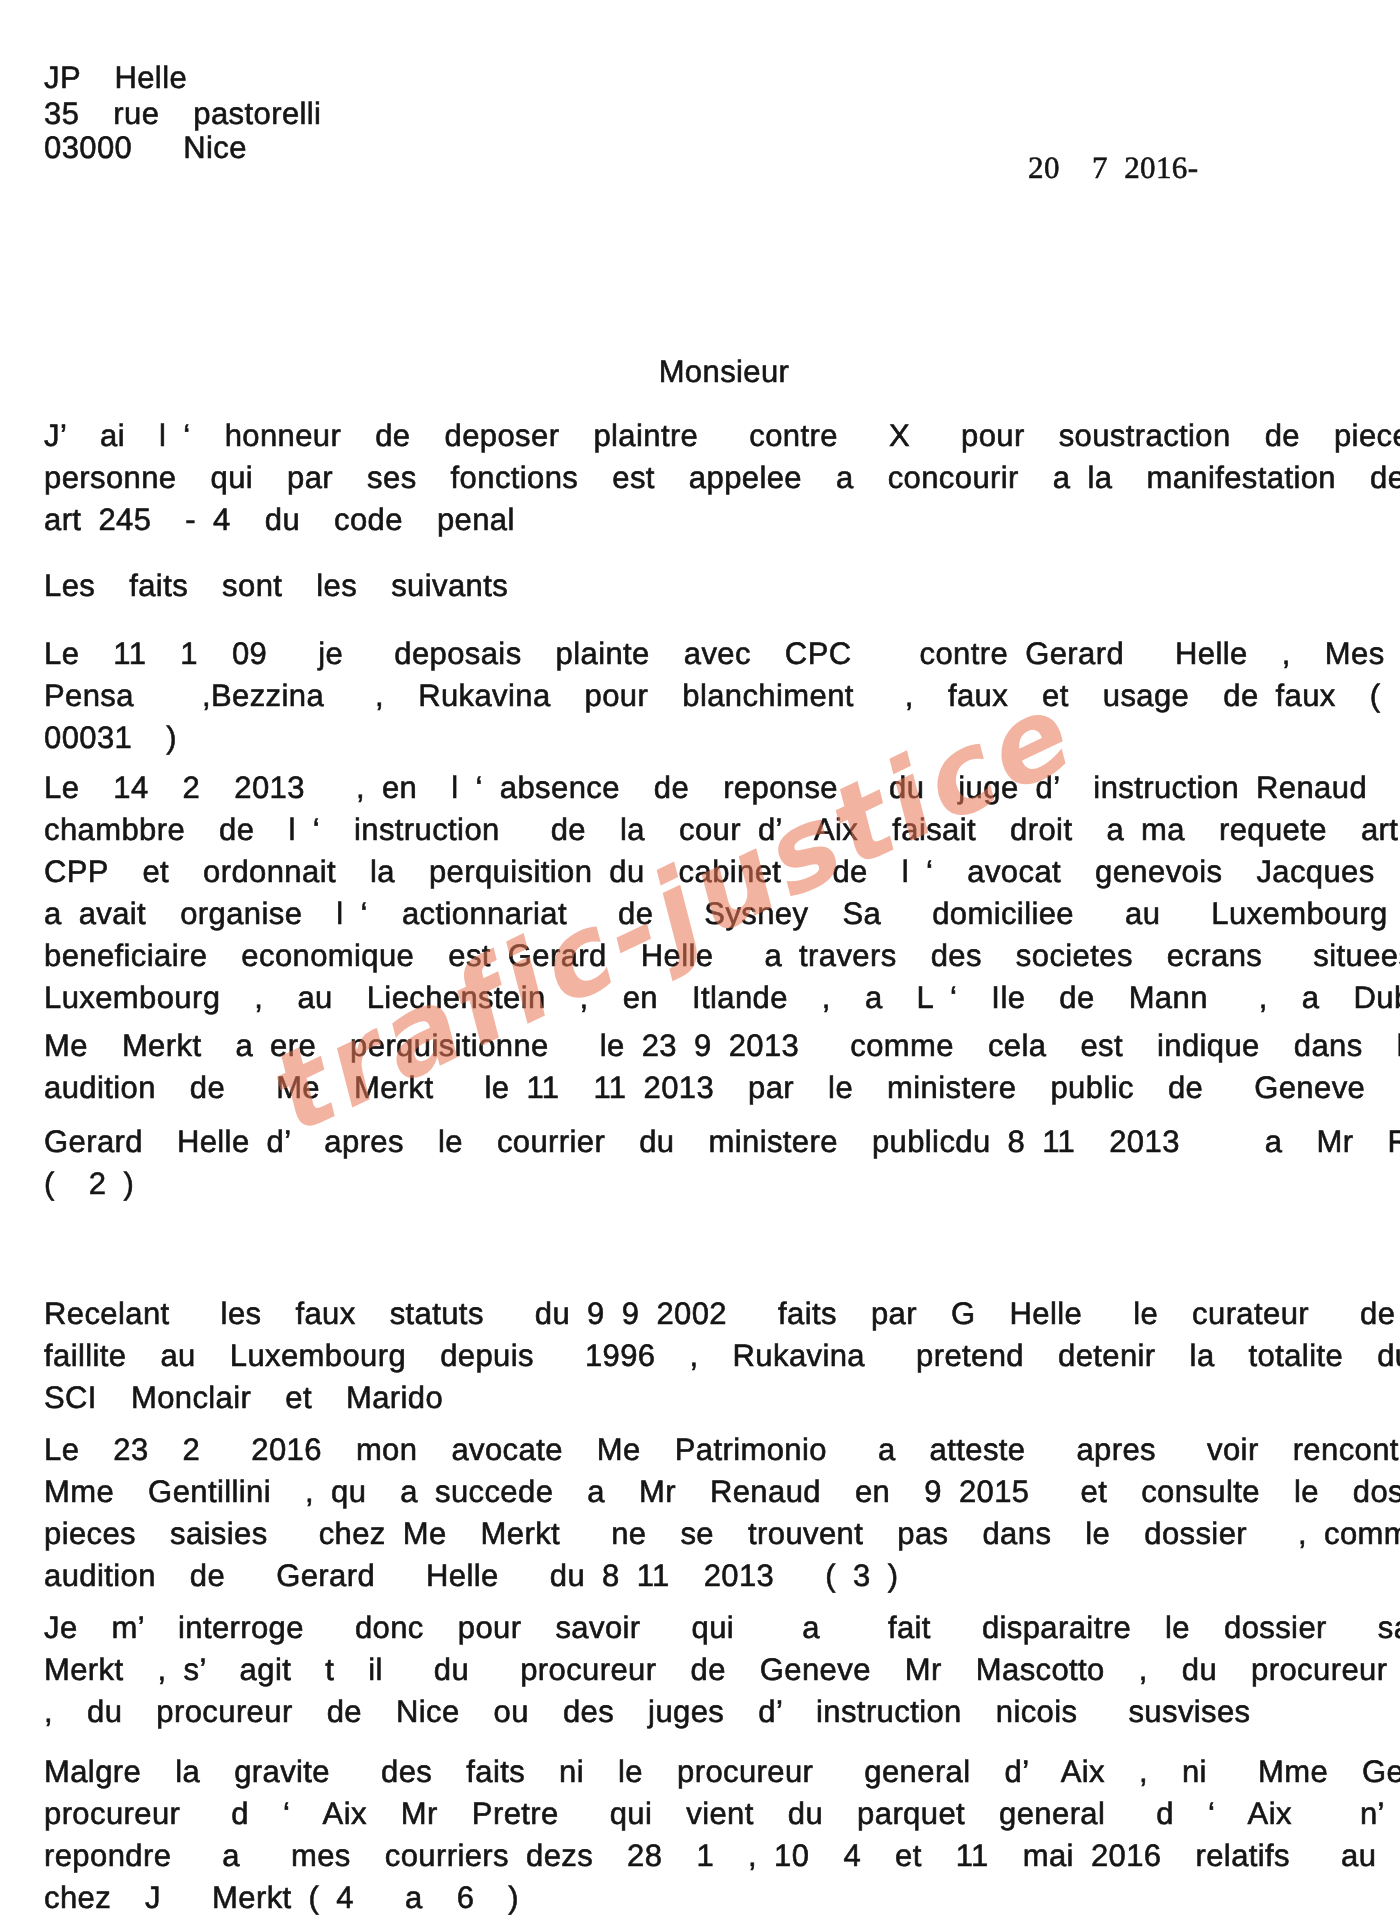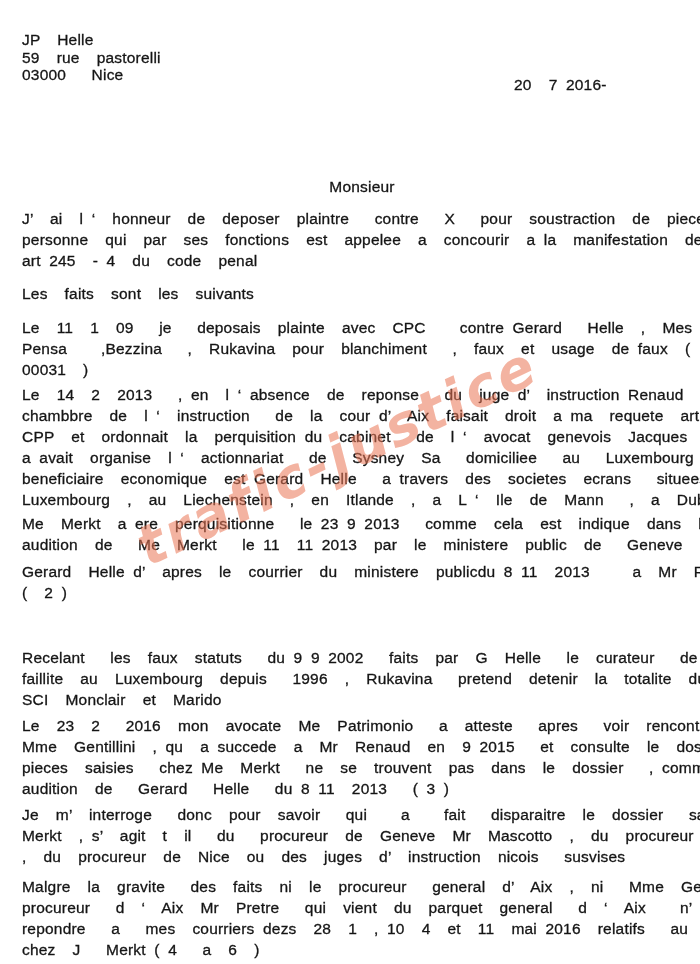--- a/index.html
+++ b/index.html
@@ -44,23 +44,23 @@
     letter-spacing: 3px;
     white-space: nowrap;
     pointer-events: none;
   }
 </style>
 </head>
 <body>
 
 <div class="page">
 
-  <div class="abs scan-text sender" style="top: 31px; left: 22px;"><div>JP  Helle</div><div>59  rue  pastorelli</div><div>03000   Nice</div></div>
+  <div class="abs scan-text sender" style="top: 31px; left: 22px;"><div>JP  Helle</div><div>35  rue  pastorelli</div><div>03000   Nice</div></div>
 
-  <div class="abs scan-text" style="top: 74px; left: 514px;">20  7 2016-</div>
+  <div class="abs scan-text" style="top: 74px; left: 514px; font-family: Liberation Serif, serif;">20  7 2016-</div>
 
 
   <div class="abs scan-text salutation" style="top: 176px;">Monsieur</div>
 
   <div id="paragraphs">
       <div class="abs scan-text para" style="top: 208px;"><div class="line">J’  ai  l ‘  honneur  de  deposer  plaintre   contre   X   pour  soustraction  de  pieces   par</div><div class="line">personne  qui  par  ses  fonctions  est  appelee  a  concourir  a la  manifestation  de  la  verite  (</div><div class="line">art 245  - 4  du  code  penal</div></div>
       <div class="abs scan-text para" style="top: 283px;"><div class="line">Les  faits  sont  les  suivants</div></div>
       <div class="abs scan-text para" style="top: 317px;"><div class="line">Le  11  1  09   je   deposais  plainte  avec  CPC    contre Gerard   Helle  ,  Mes   Darmon  ,</div><div class="line">Pensa    ,Bezzina   ,  Rukavina  pour  blanchiment   ,  faux  et  usage  de faux  (  instruction  709</div><div class="line">00031  )</div></div>
       <div class="abs scan-text para" style="top: 384px;"><div class="line">Le  14  2  2013   , en  l ‘ absence  de  reponse   du  juge d’  instruction Renaud  , la 12 eme</div><div class="line">chambbre  de  l ‘  instruction   de  la  cour d’  Aix  faisait  droit  a ma  requete  art  82  - 1  du</div><div class="line">CPP  et  ordonnait  la  perquisition du  cabinet   de  l ‘  avocat  genevois  Jacques  Merkt    qui</div><div class="line">a avait  organise  l ‘  actionnariat   de   Sysney  Sa   domiciliee   au   Luxembourg  , dont  le</div><div class="line">beneficiaire  economique  est Gerard  Helle   a travers  des  societes  ecrans   situees   au</div><div class="line">Luxembourg  ,  au  Liechenstein  ,  en  Itlande  ,  a  L ‘  Ile  de  Mann   ,  a  Dubai</div></div>
       <div class="abs scan-text para" style="top: 513px;"><div class="line">Me  Merkt  a ere  perquisitionne   le 23 9 2013   comme  cela  est  indique  dans  le  PV  d’</div><div class="line">audition  de   Me  Merkt   le 11  11 2013  par  le  ministere  public  de   Geneve  ( 1 )</div></div>

